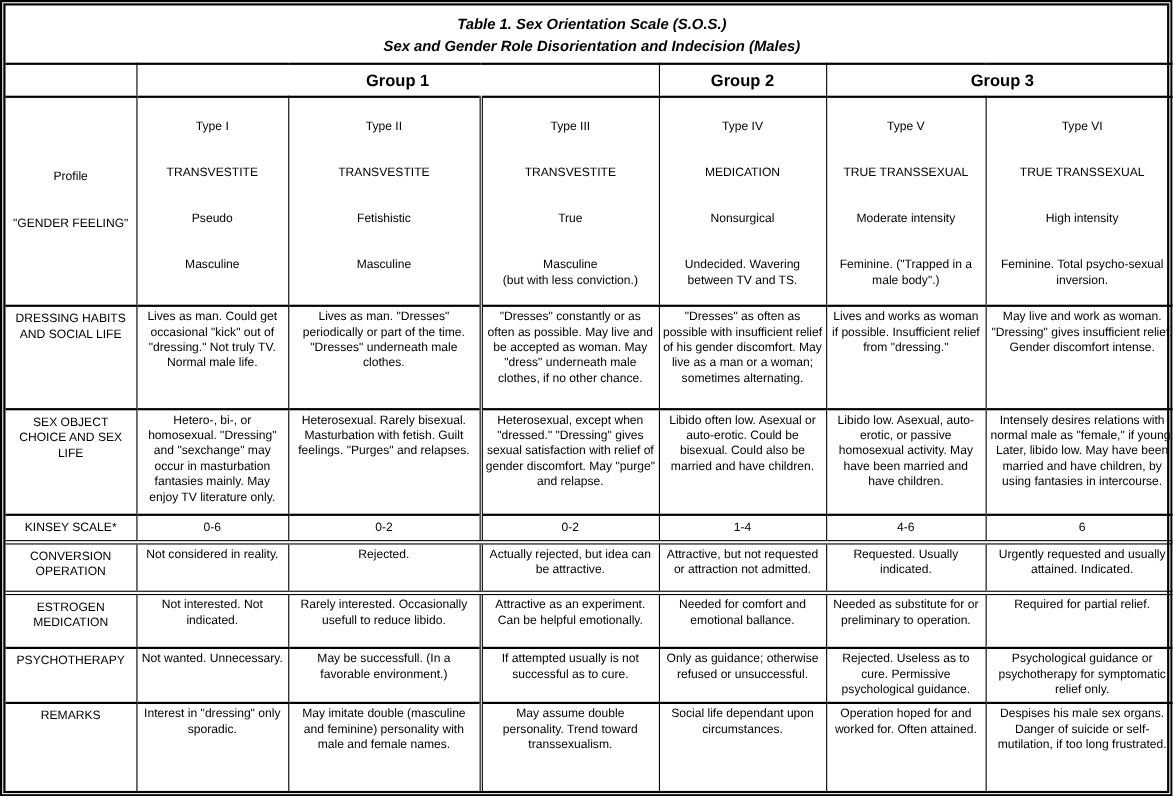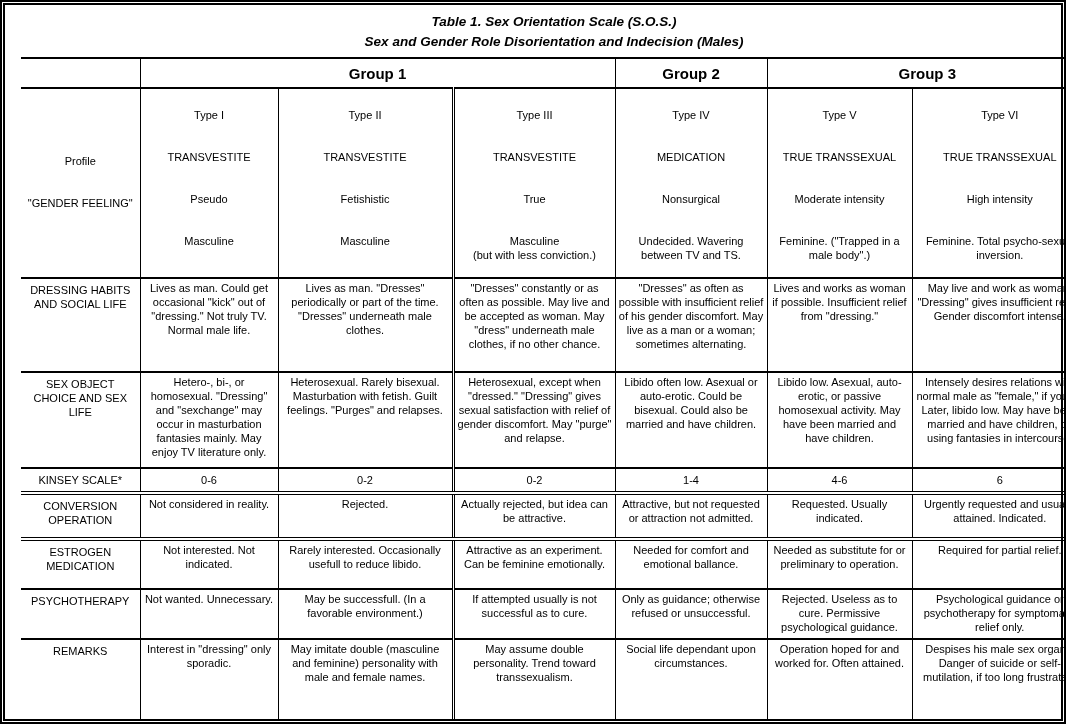--- a/index.html
+++ b/index.html
@@ -1,21 +1,21 @@
 <!DOCTYPE html>
 <html><head>
 <meta charset="utf-8">
 <style>
   html,body { margin:0; padding:0; background:#ffffff; }
   .page {
     width:1066px; height:724px; box-sizing:border-box;
     border:5px double #000;
     background:#fff; color:#000;
     font-family:"Liberation Sans", sans-serif;
-    display:flex; flex-direction:column;padding-left:16px;
+    display:flex; flex-direction:column;
   }
   table { border-collapse:collapse; table-layout:fixed; width:100%; }
   td {
     border-left:1px solid #000;
     vertical-align:top; text-align:center;
     font-size:11px; line-height:1.27;
     padding:3px 3px; white-space:pre-line; overflow:hidden;
     box-sizing:border-box;
   }
   td:first-child { border-left:none; }
@@ -162,21 +162,21 @@
       <td class="dbl">Actually rejected, but idea can be attractive.</td>
       <td>Attractive, but not requested or attraction not admitted.</td>
       <td>Requested. Usually indicated.</td>
       <td>Urgently requested and usually attained. Indicated.</td>
     </tr>
 
     <tr class="r-estrogen bt3">
       <td class="rowlabel">ESTROGEN MEDICATION</td>
       <td>Not interested. Not indicated.</td>
       <td>Rarely interested. Occasionally usefull to reduce libido.</td>
-      <td class="dbl">Attractive as an experiment. Can be feminine emotionally.</td>
+      <td class="dbl">Attractive as an experiment. Can be helpful emotionally.</td>
       <td>Needed for comfort and emotional ballance.</td>
       <td>Needed as substitute for or preliminary to operation.</td>
       <td>Required for partial relief.</td>
     </tr>
 
     <tr class="r-psycho bt2">
       <td class="rowlabel">PSYCHOTHERAPY</td>
       <td>Not wanted. Unnecessary.</td>
       <td>May be successfull. (In a favorable environment.)</td>
       <td class="dbl">If attempted usually is not successful as to cure.</td>

